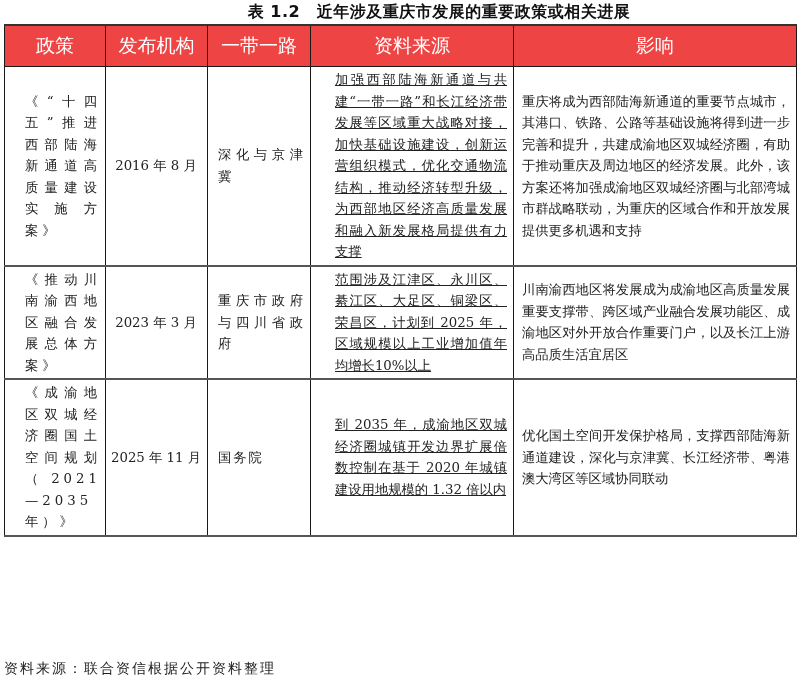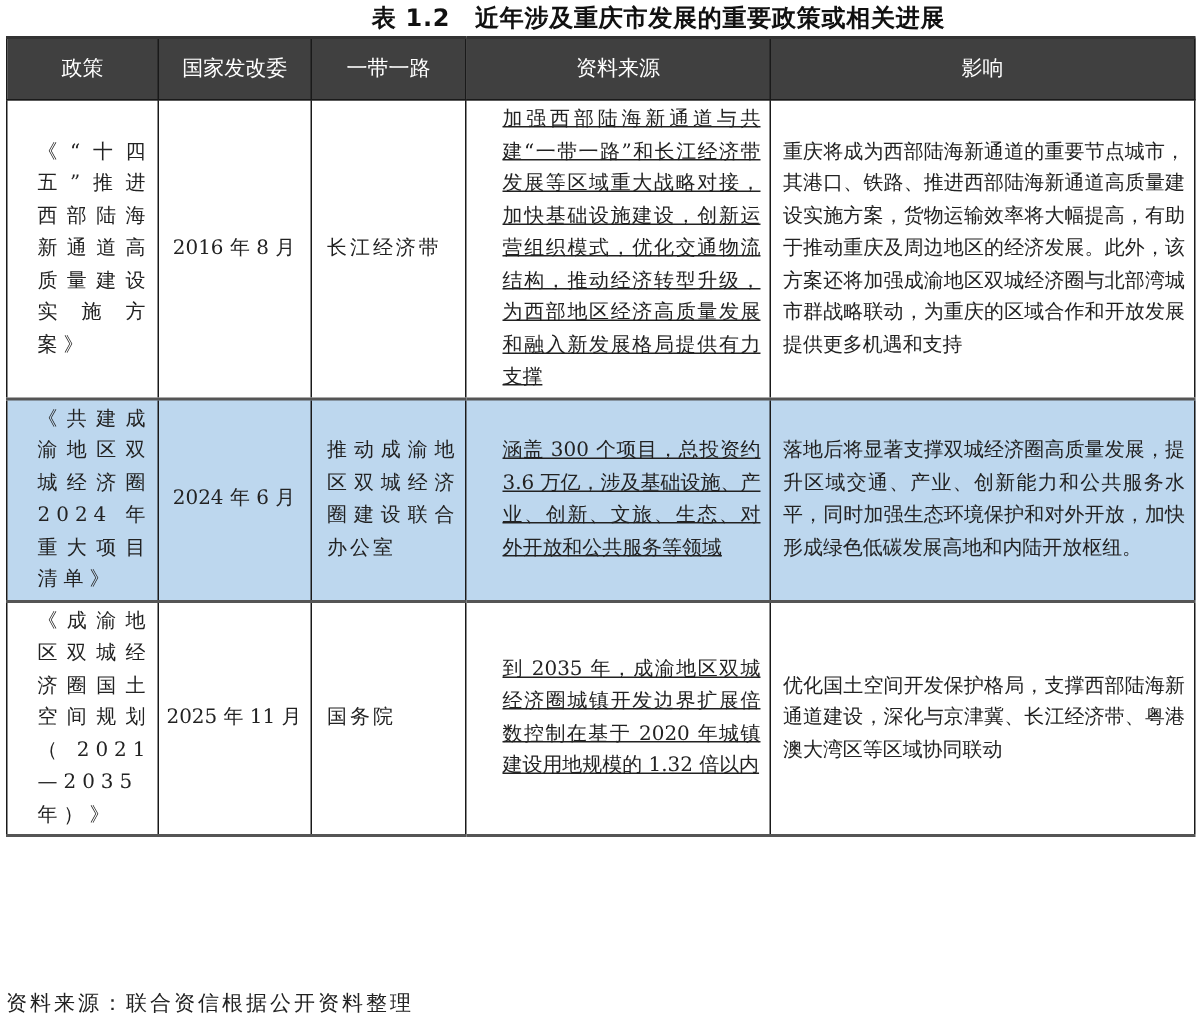--- a/index.html
+++ b/index.html
@@ -17,22 +17,22 @@
     table {
       position: absolute; left: 4px; top: 24px;
       width: 792px; border-collapse: collapse; table-layout: fixed;
     }
     col.c1 { width: 101px; }
     col.c2 { width: 102px; }
     col.c3 { width: 103px; }
     col.c4 { width: 203px; }
     col.c5 { width: 283px; }
     th {
-      background: #404040; color: #ffffff; height: 38px;
-      font-weight: normal; font-size: 14px;
+      background: #ef4444; color: #ffffff; height: 38px;
+      font-weight: normal; font-size: 19px;
       font-family: "DejaVu Sans", "Liberation Sans", sans-serif;
       border-left: 1px solid #1a1a1a; border-right: 1px solid #1a1a1a;
       border-top: 2px solid #333; border-bottom: 1px solid #1a1a1a;
       text-align: center; vertical-align: middle;
     }
     td {
       font-size: 13.3px; line-height: 21.5px;
       border-left: 1px solid #1a1a1a; border-right: 1px solid #1a1a1a;
       border-bottom: 2px solid #555;
       vertical-align: middle; padding: 2px 5px;
@@ -64,40 +64,40 @@
   <colgroup>
     <col class="c1">
       <col class="c2">
       <col class="c3">
       <col class="c4">
       <col class="c5">
   </colgroup>
   <thead>
     <tr>
       <th>政策</th>
-      <th>国家发改委</th>
+      <th>发布机构</th>
       <th>一带一路</th>
       <th>资料来源</th>
       <th>影响</th>
     </tr>
   </thead>
   <tbody>
     <tr class="r1">
       <td class="policy">《“十四五”推进西部陆海新通道高质量建设实施方案》</td>
       <td class="date">2016 年 8 月</td>
-      <td class="org">长江经济带</td>
+      <td class="org">深化与京津冀</td>
       <td class="content">加强西部陆海新通道与共建“一带一路”和长江经济带发展等区域重大战略对接，加快基础设施建设，创新运营组织模式，优化交通物流结构，推动经济转型升级，为西部地区经济高质量发展和融入新发展格局提供有力支撑</td>
-      <td class="impact">重庆将成为西部陆海新通道的重要节点城市，其港口、铁路、推进西部陆海新通道高质量建设实施方案，货物运输效率将大幅提高，有助于推动重庆及周边地区的经济发展。此外，该方案还将加强成渝地区双城经济圈与北部湾城市群战略联动，为重庆的区域合作和开放发展提供更多机遇和支持</td>
+      <td class="impact">重庆将成为西部陆海新通道的重要节点城市，其港口、铁路、公路等基础设施将得到进一步完善和提升，共建成渝地区双城经济圈，有助于推动重庆及周边地区的经济发展。此外，该方案还将加强成渝地区双城经济圈与北部湾城市群战略联动，为重庆的区域合作和开放发展提供更多机遇和支持</td>
     </tr>
-    <tr class="r4 alt">
-      <td class="policy">《共建成渝地区双城经济圈 2024 年重大项目清单》</td>
-      <td class="date">2024 年 6 月</td>
-      <td class="org">推动成渝地区双城经济圈建设联合办公室</td>
-      <td class="content">涵盖 300 个项目，总投资约 3.6 万亿，涉及基础设施、产业、创新、文旅、生态、对外开放和公共服务等领域</td>
-      <td class="impact">落地后将显著支撑双城经济圈高质量发展，提升区域交通、产业、创新能力和公共服务水平，同时加强生态环境保护和对外开放，加快形成绿色低碳发展高地和内陆开放枢纽。</td>
+    <tr class="r3">
+      <td class="policy">《推动川南渝西地区融合发展总体方案》</td>
+      <td class="date">2023 年 3 月</td>
+      <td class="org">重庆市政府与四川省政府</td>
+      <td class="content">范围涉及江津区、永川区、綦江区、大足区、铜梁区、荣昌区，计划到 2025 年，区域规模以上工业增加值年均增长10%以上</td>
+      <td class="impact">川南渝西地区将发展成为成渝地区高质量发展重要支撑带、跨区域产业融合发展功能区、成渝地区对外开放合作重要门户，以及长江上游高品质生活宜居区</td>
     </tr>
     <tr class="r5">
       <td class="policy">《成渝地区双城经济圈国土空间规划（2021—2035 年）》</td>
       <td class="date">2025 年 11 月</td>
       <td class="org">国务院</td>
       <td class="content">到 2035 年，成渝地区双城经济圈城镇开发边界扩展倍数控制在基于 2020 年城镇建设用地规模的 1.32 倍以内</td>
       <td class="impact">优化国土空间开发保护格局，支撑西部陆海新通道建设，深化与京津冀、长江经济带、粤港澳大湾区等区域协同联动</td>
     </tr>
   </tbody>
 </table>

